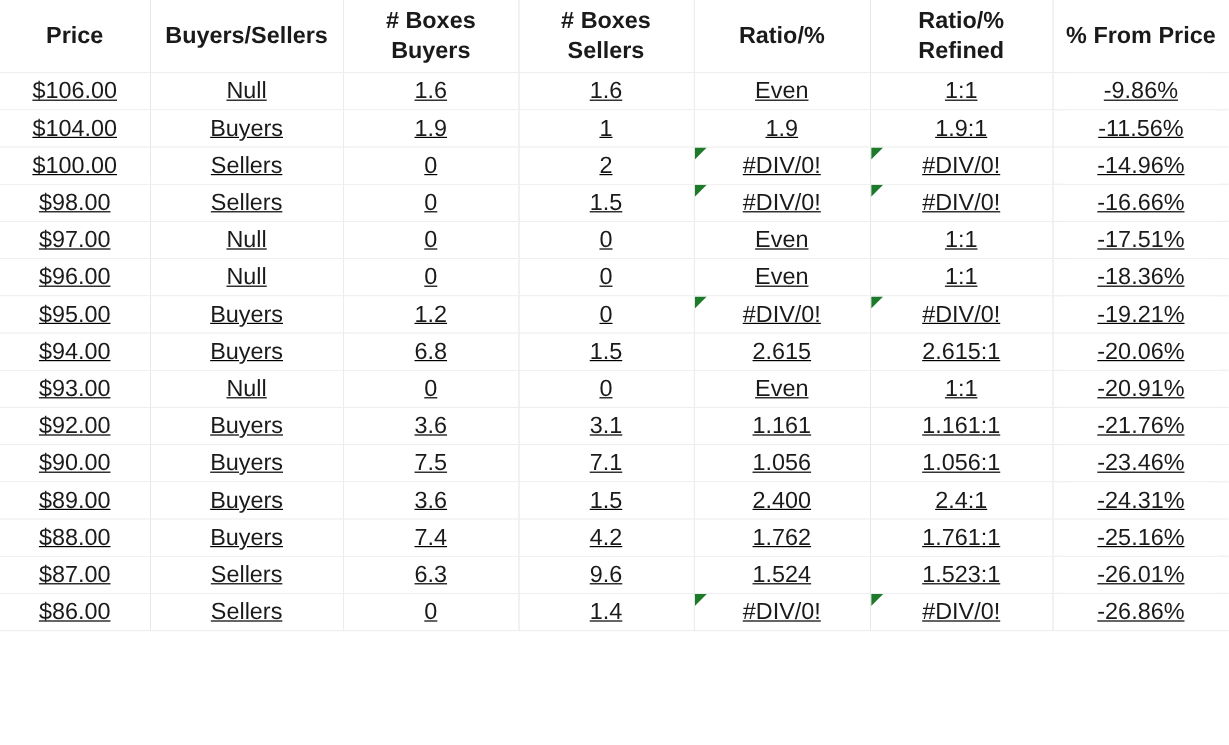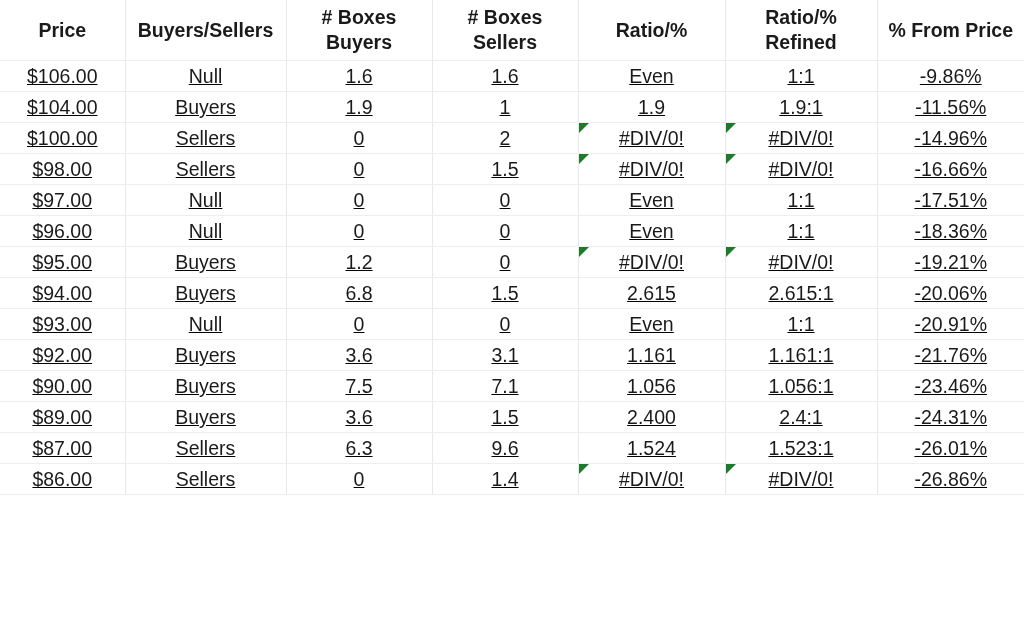--- a/index.html
+++ b/index.html
@@ -228,20 +228,29 @@
         <tr>
           <td>$89.00</td>
           <td class="sig-buyers">Buyers</td>
           <td>3.6</td>
           <td>1.5</td>
           <td>2.400</td>
           <td>2.4:1</td>
           <td>-24.31%</td>
         </tr>
         <tr>
+          <td>$88.00</td>
+          <td class="sig-buyers">Buyers</td>
+          <td>7.4</td>
+          <td>4.2</td>
+          <td>1.762</td>
+          <td>1.761:1</td>
+          <td>-25.16%</td>
+        </tr>
+        <tr>
           <td>$87.00</td>
           <td class="sig-sellers">Sellers</td>
           <td>6.3</td>
           <td>9.6</td>
           <td>1.524</td>
           <td>1.523:1</td>
           <td>-26.01%</td>
         </tr>
         <tr>
           <td>$86.00</td>

